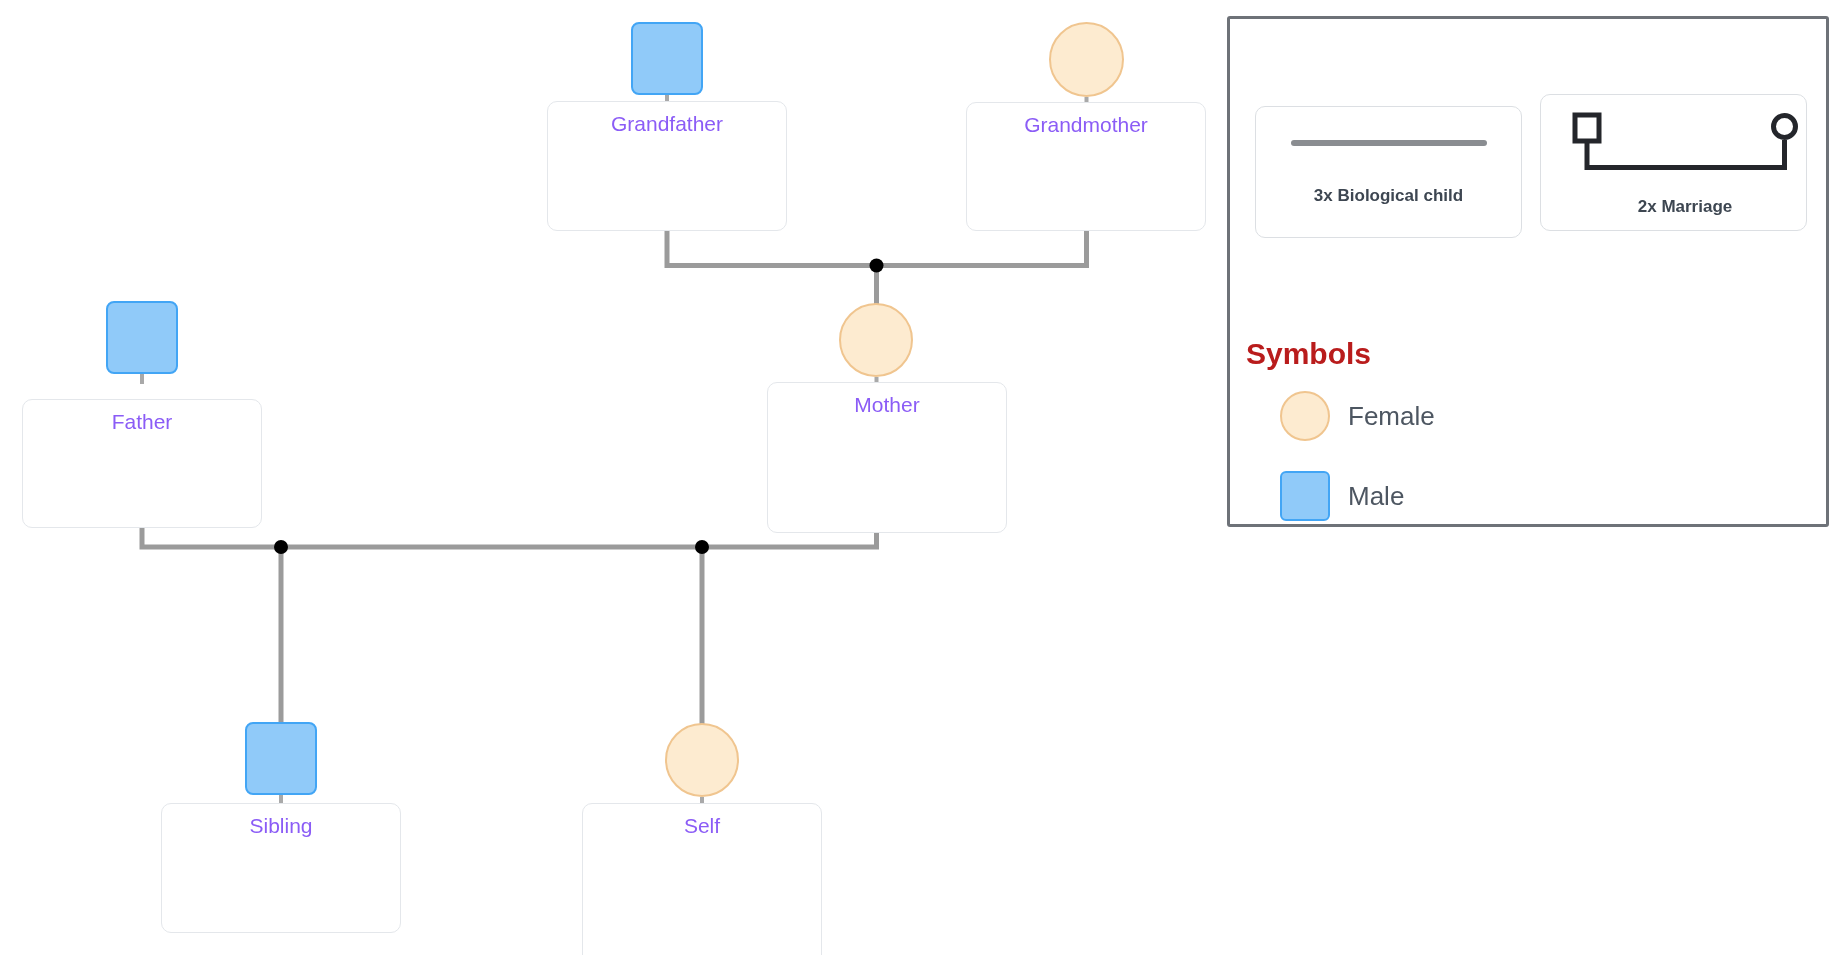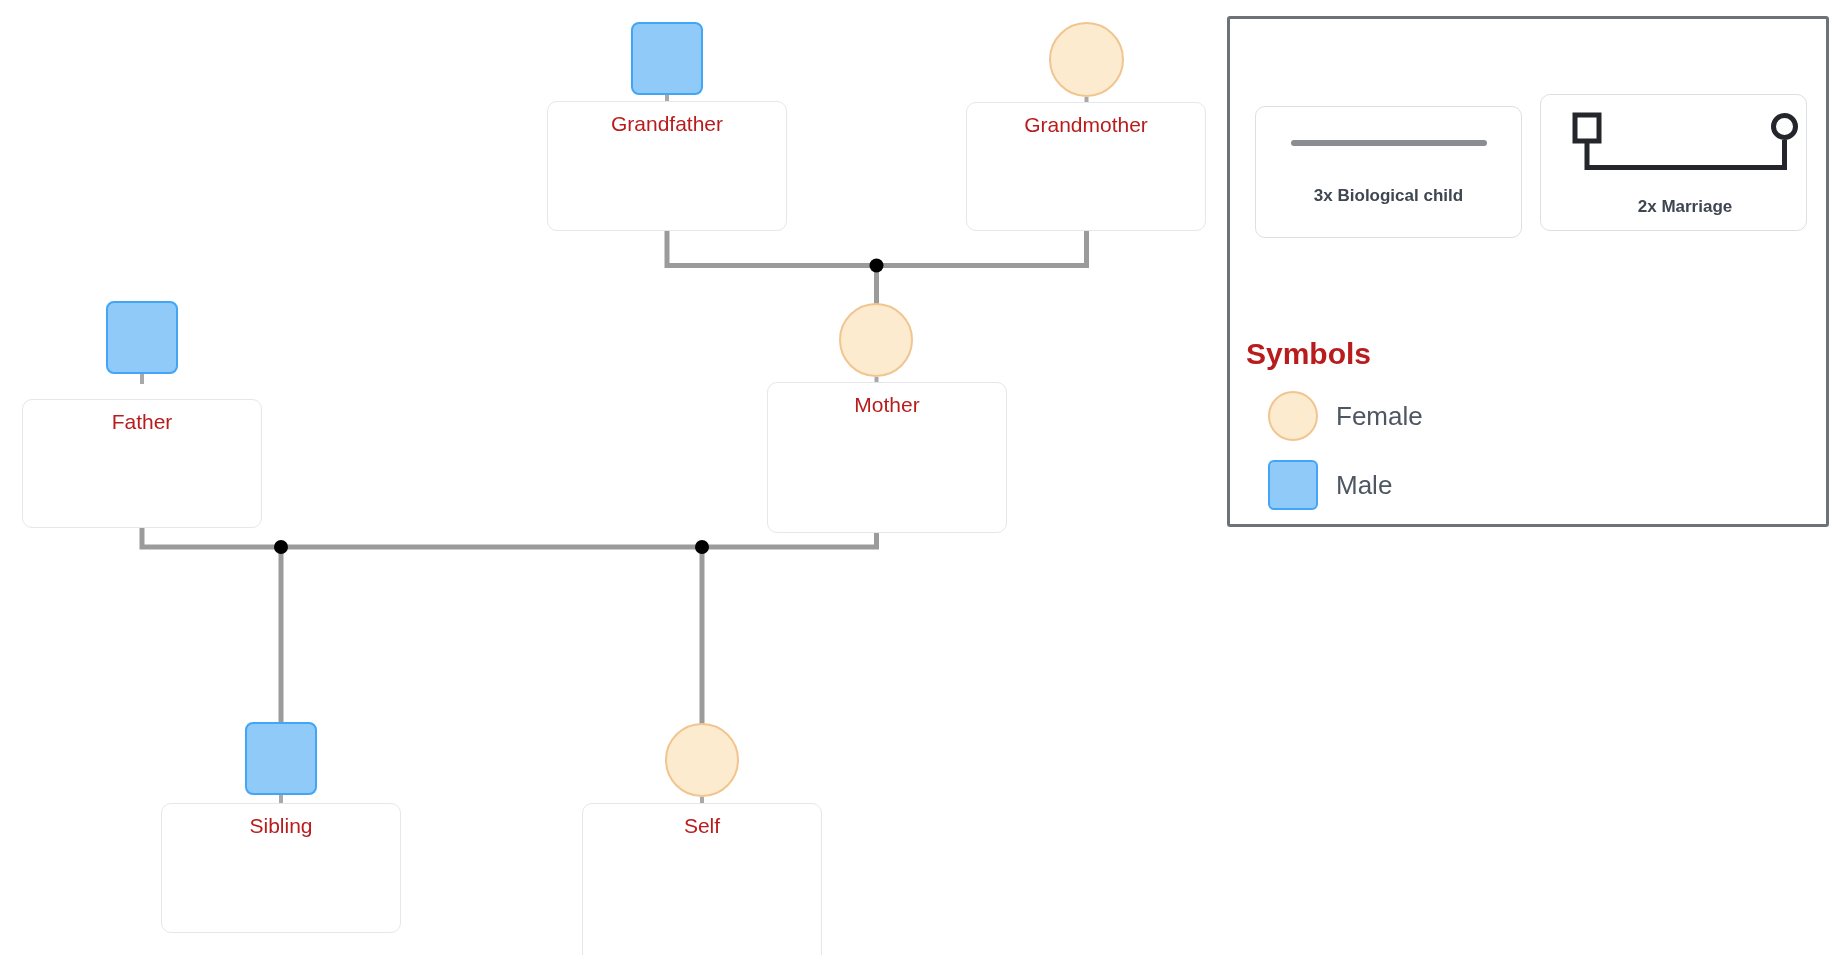--- a/index.html
+++ b/index.html
@@ -40,21 +40,21 @@
     border: 1.5px solid #e4e7eb;
     border-radius: 10px;
     display: flex;
     justify-content: center;
     align-items: flex-start;
     padding-top: 9px;
     cursor: pointer;
   }
   .person-card .person-name {
     font-size: 21px;
-    color: #b91c1c;
+    color: #8b5cf6;
     line-height: 1.2;
     white-space: nowrap;
   }
 
   
   .legend-panel {
     position: absolute;
     left: 1227px; top: 16px;
     width: 602px; height: 511px;
     background: #ffffff;
@@ -102,24 +102,24 @@
 
   .symbols-title {
     position: absolute;
     left: 16px; top: 318px;
     font-size: 30px;
     font-weight: bold;
     color: #b91c1c;
   }
   .symbol-rows {
     position: absolute;
-    left: 38px; top: 372px;
+    left: 50px; top: 372px;
     display: flex;
     flex-direction: column;
-    gap: 19px;
+    gap: 30px;
   }
   .symbol-row { display: flex; align-items: center; gap: 18px; height: 50px; }
   .symbol-shape { width: 50px; height: 50px; flex: 0 0 auto; }
   .symbol-shape.circle { border-radius: 50%; }
   .symbol-shape.square { border-radius: 6px; }
   .symbol-label { font-size: 26px; color: #4d5661; }
 </style>
 </head>
 <body>
 

